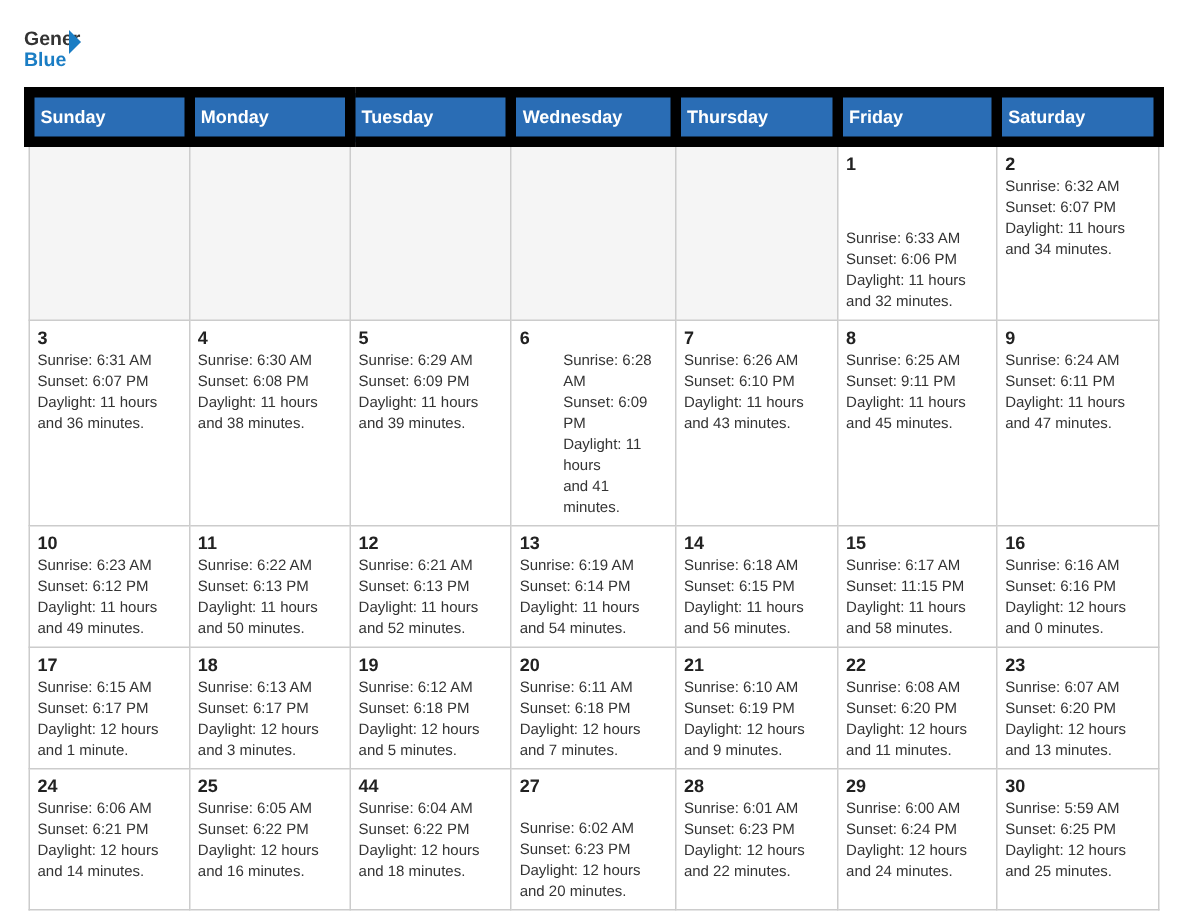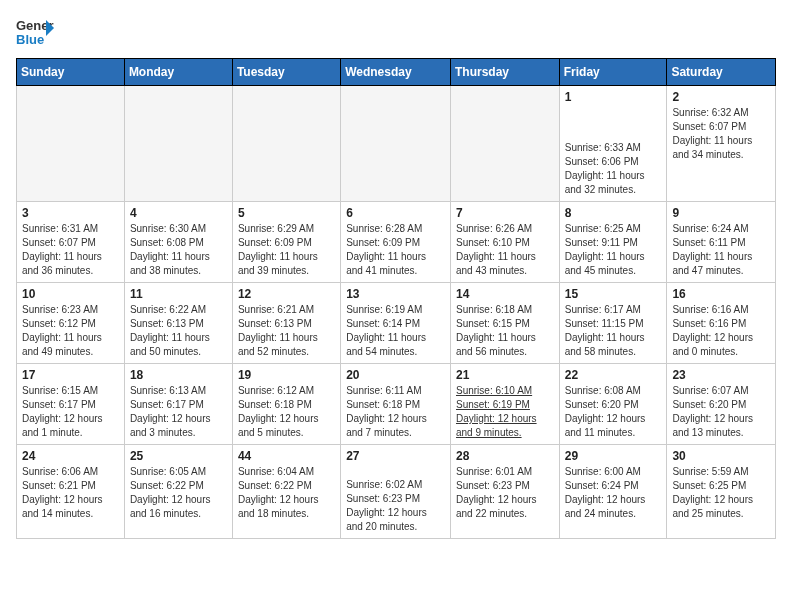--- a/index.html
+++ b/index.html
@@ -42,21 +42,21 @@
       border-collapse: collapse;
       font-size: 11px;
     }
     .calendar-table th {
       background: #2a6db5;
       color: #fff;
       padding: 6px 4px;
       text-align: left;
       font-size: 12px;
       font-weight: bold;
-      border: 1px solid #000000;
+      border: 7px solid #000000;
     }
     .calendar-table td {
       border: 1px solid #ccc;
       vertical-align: top;
       padding: 4px 5px;
       width: 113px;
       min-height: 80px;
       height: 80px;
       background: #fff;
     }
@@ -143,21 +143,21 @@
         </td>
         <td>
           <div class="day-number">5</div>
           <div class="day-info" style="white-space: pre-line;">Sunrise: 6:29 AM
 Sunset: 6:09 PM
 Daylight: 11 hours
 and 39 minutes.</div>
         </td>
         <td>
           <div class="day-number">6</div>
-          <div class="day-info" style="white-space: pre-line;">Sunrise: 6:28 AM
+          <div class="day-info" style="white-space: pre-line; margin-left: 29px;">Sunrise: 6:28 AM
 Sunset: 6:09 PM
 Daylight: 11 hours
 and 41 minutes.</div>
         </td>
         <td>
           <div class="day-number">7</div>
           <div class="day-info" style="white-space: pre-line;">Sunrise: 6:26 AM
 Sunset: 6:10 PM
 Daylight: 11 hours
 and 43 minutes.</div>
@@ -252,21 +252,21 @@
         </td>
         <td>
           <div class="day-number">20</div>
           <div class="day-info" style="white-space: pre-line;">Sunrise: 6:11 AM
 Sunset: 6:18 PM
 Daylight: 12 hours
 and 7 minutes.</div>
         </td>
         <td>
           <div class="day-number">21</div>
-          <div class="day-info" style="white-space: pre-line; text-decoration: underline;">Sunrise: 6:10 AM
+          <div class="day-info" style="white-space: pre-line;">Sunrise: 6:10 AM
 Sunset: 6:19 PM
 Daylight: 12 hours
 and 9 minutes.</div>
         </td>
         <td>
           <div class="day-number">22</div>
           <div class="day-info" style="white-space: pre-line;">Sunrise: 6:08 AM
 Sunset: 6:20 PM
 Daylight: 12 hours
 and 11 minutes.</div>

